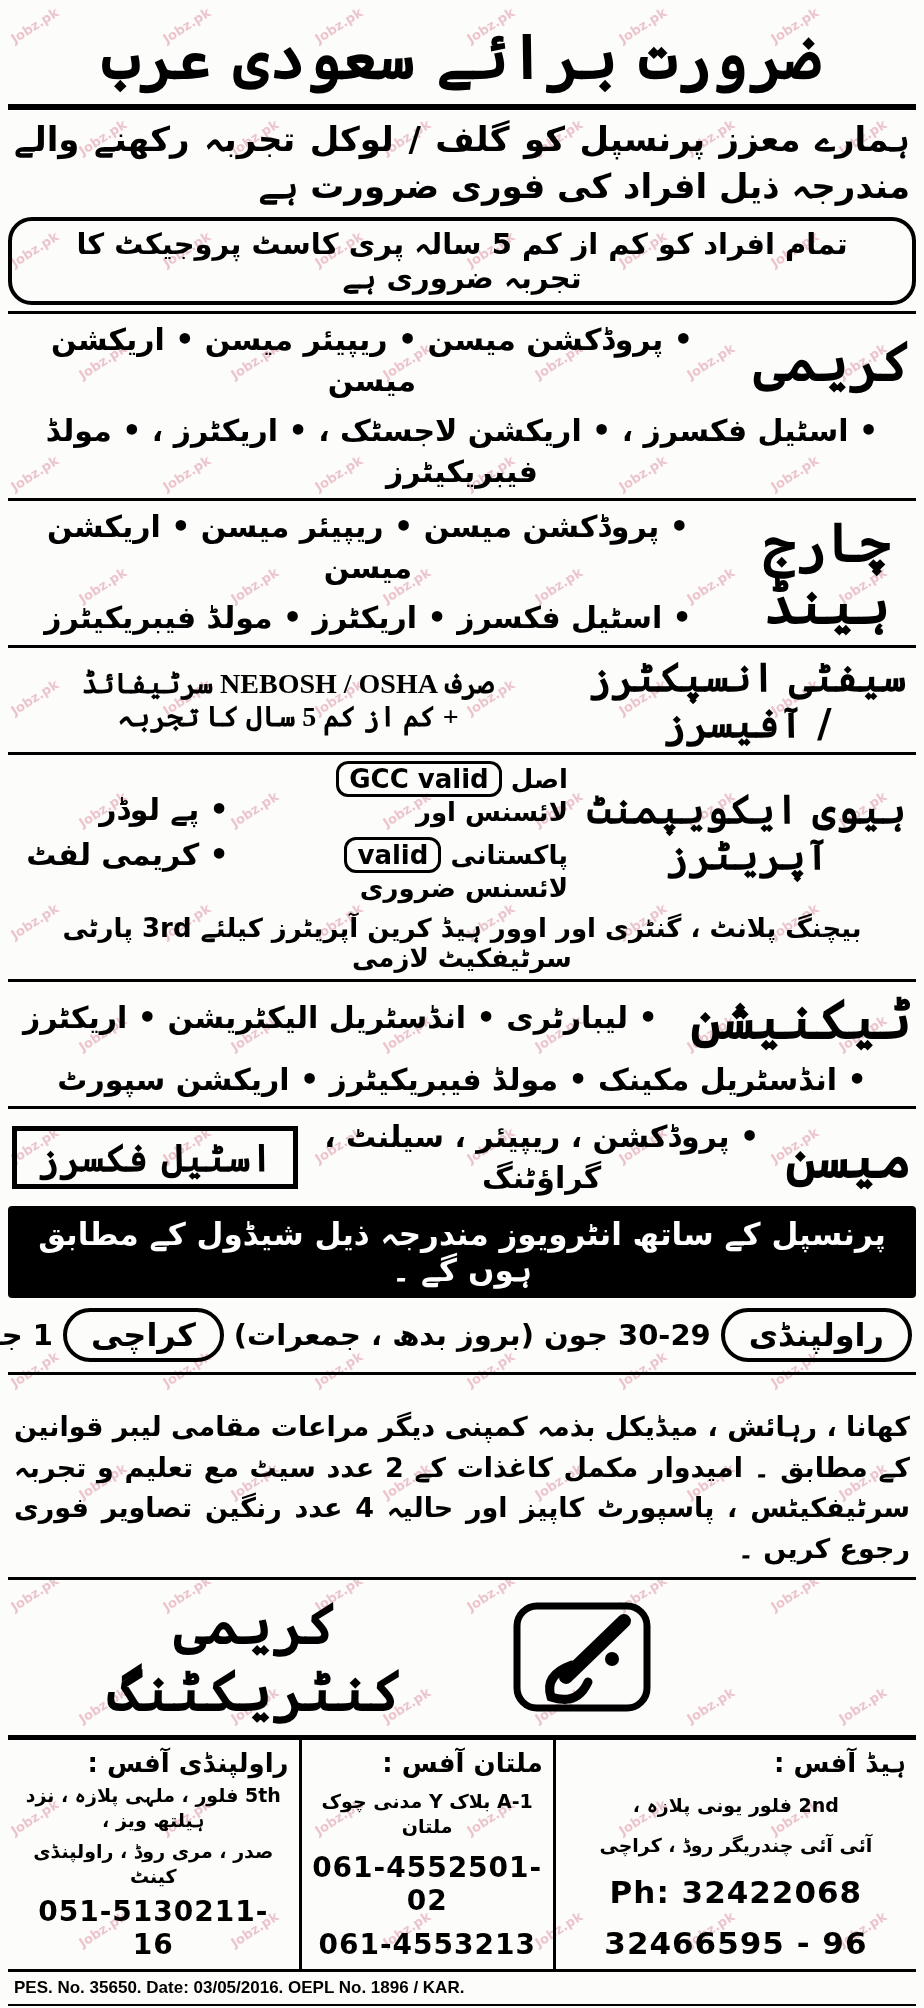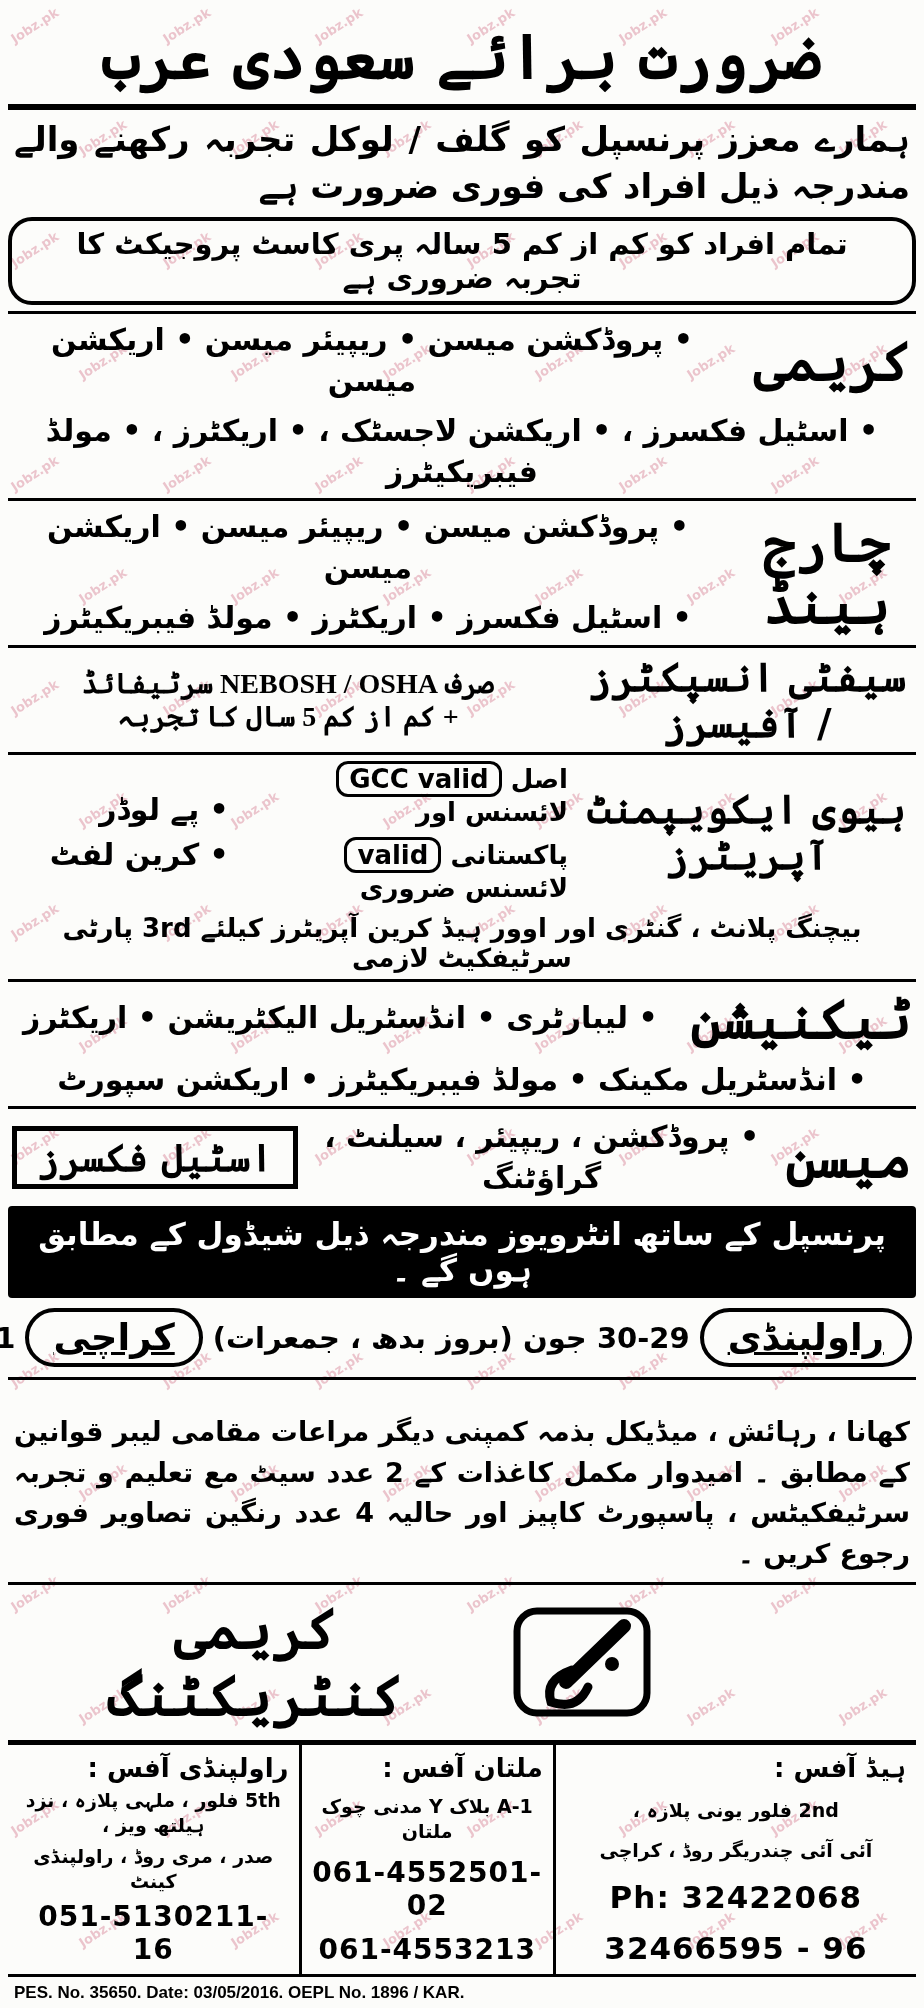--- a/index.html
+++ b/index.html
@@ -41,22 +41,22 @@
   .item-col{flex:.8;display:flex;flex-direction:column;gap:10px;align-items:flex-start;
             font-size:30px;font-weight:900;}
   .heavy-note{font-size:26px;font-weight:800;text-align:center;padding-top:2px;}
   .mason{display:flex;align-items:center;gap:16px;padding:8px 4px;}
   .mason .job-line{flex:1;text-align:center;}
   .mason-box{border:5px solid #000;padding:4px 20px;font-size:38px;font-weight:900;white-space:nowrap;
              font-family:"DejaVu Serif","Liberation Serif",serif;}
   .black-bar{background:#000;color:#fff;font-size:31px;font-weight:800;text-align:center;
              padding:10px 8px;border-radius:4px;}
   .schedule{display:flex;align-items:center;justify-content:space-between;gap:10px;padding:10px 4px;}
-  .city-box{border:4px solid #000;border-radius:999px;padding:4px 24px;font-size:37px;
-            font-weight:900;white-space:nowrap;text-decoration:underline;}
+  .city-box{border:4px solid #000;border-radius:999px;padding:4px 24px;font-size:32px;
+            font-weight:900;white-space:nowrap;}
   .sched-date{font-size:29px;font-weight:900;white-space:nowrap;}
   .conditions{padding:8px 6px;font-size:27px;font-weight:800;text-align:justify;line-height:1.5;margin-top:24px;}
   .company{display:flex;align-items:center;gap:26px;padding:10px 18px;}
   .company-name{width:460px;text-align:center;font-size:56px;font-weight:900;line-height:1.2;
                 font-family:"DejaVu Serif","Liberation Serif",serif;}
   .logo{flex:none;display:inline-flex;}
   .offices{display:flex;border-top:5px solid #000;border-bottom:3px solid #000;}
   .office{padding:8px 10px;display:flex;flex-direction:column;gap:5px;justify-content:space-between;}
   .office.o-rwp{flex:0 0 32%;}
   .office.o-mul{flex:0 0 28%;border-left:3px solid #000;}
@@ -239,21 +239,21 @@
             <span>لائسنس اور</span>
           </div>
           <div>
             <span>پاکستانی</span>
             <span class="lic-box">valid</span>
             <span>لائسنس ضروری</span>
           </div>
         </div>
         <div class="item-col">
           <div>• پے لوڈر</div>
-          <div>• کرین لفٹ</div>
+          <div>• کریمی لفٹ</div>
         </div>
       </div>
       <div class="heavy-note">بیچنگ پلانٹ ، گنٹری اور اوور ہیڈ کرین آپریٹرز کیلئے 3rd پارٹی سرٹیفکیٹ لازمی</div>
     </section>
 
     <div class="rule"></div>
 
     <section class="job" dir="rtl" lang="ur">
       <div class="job-row">
         <h2 class="job-h">ٹیکنیشن</h2>

